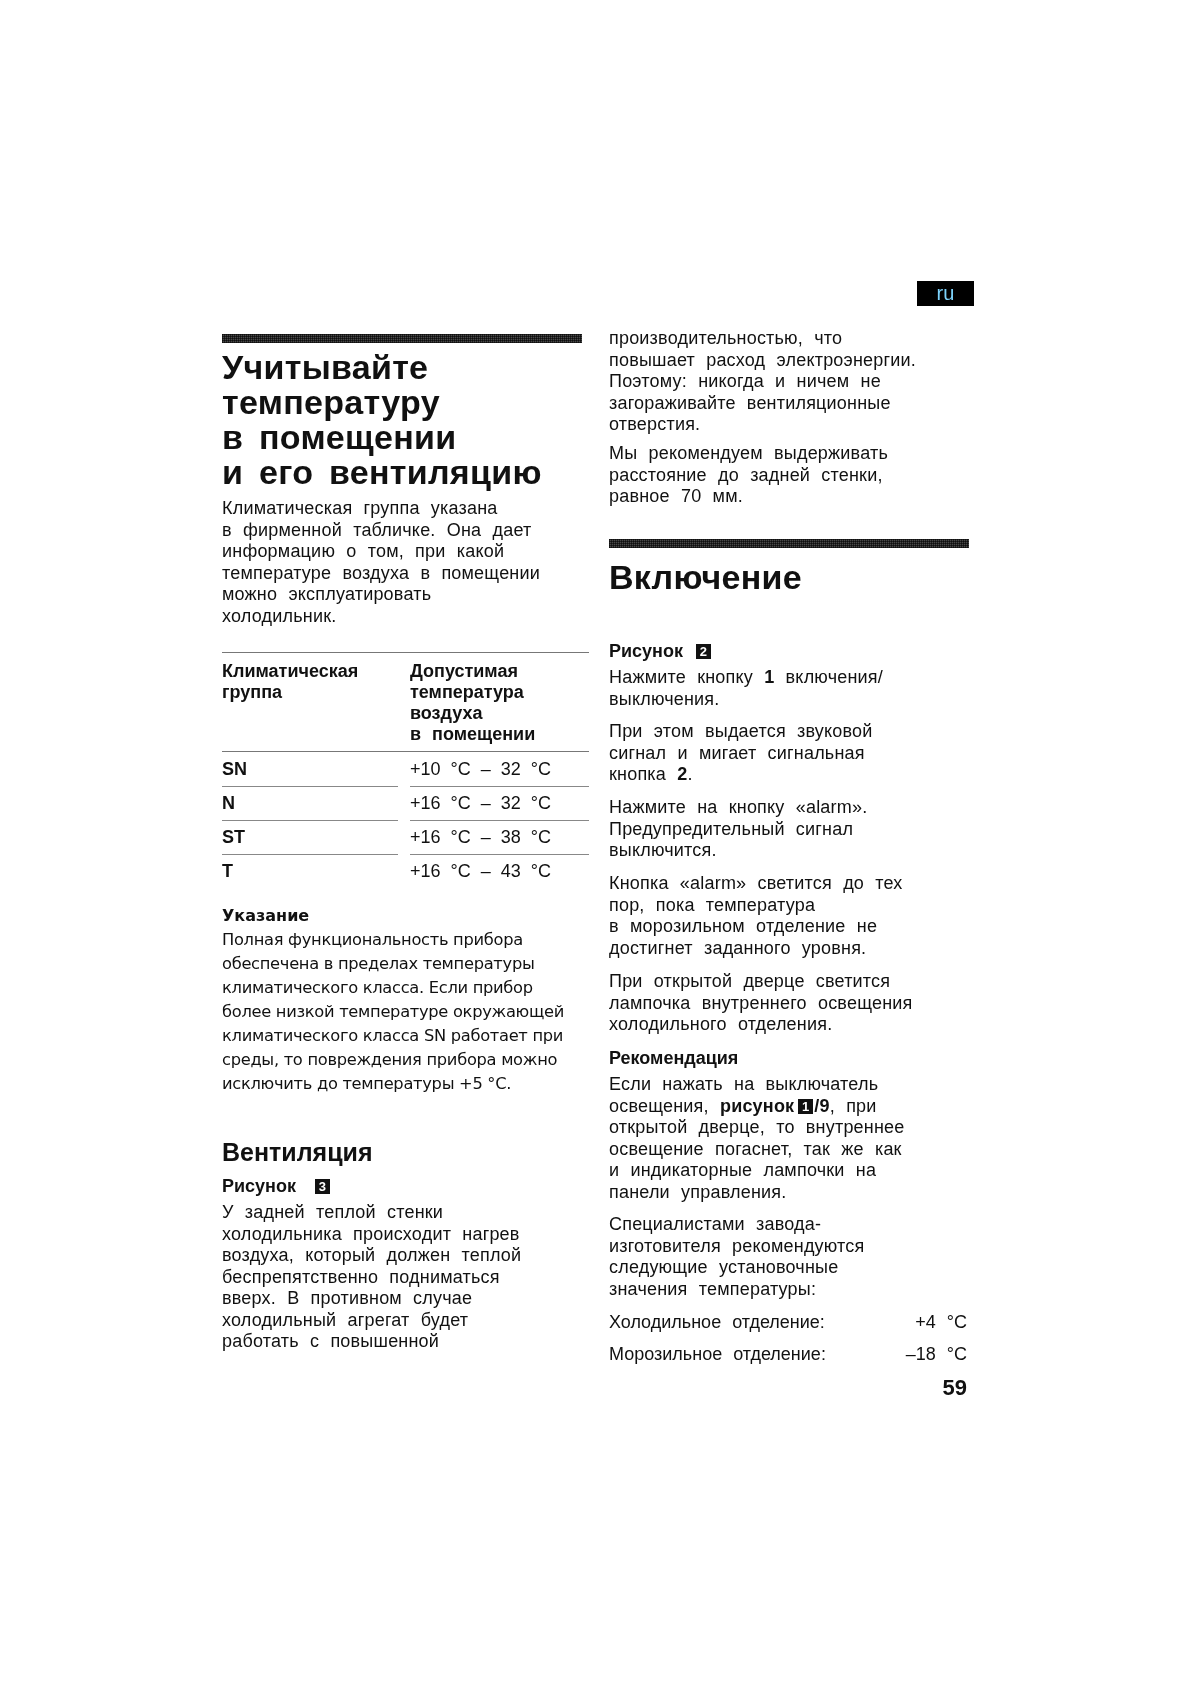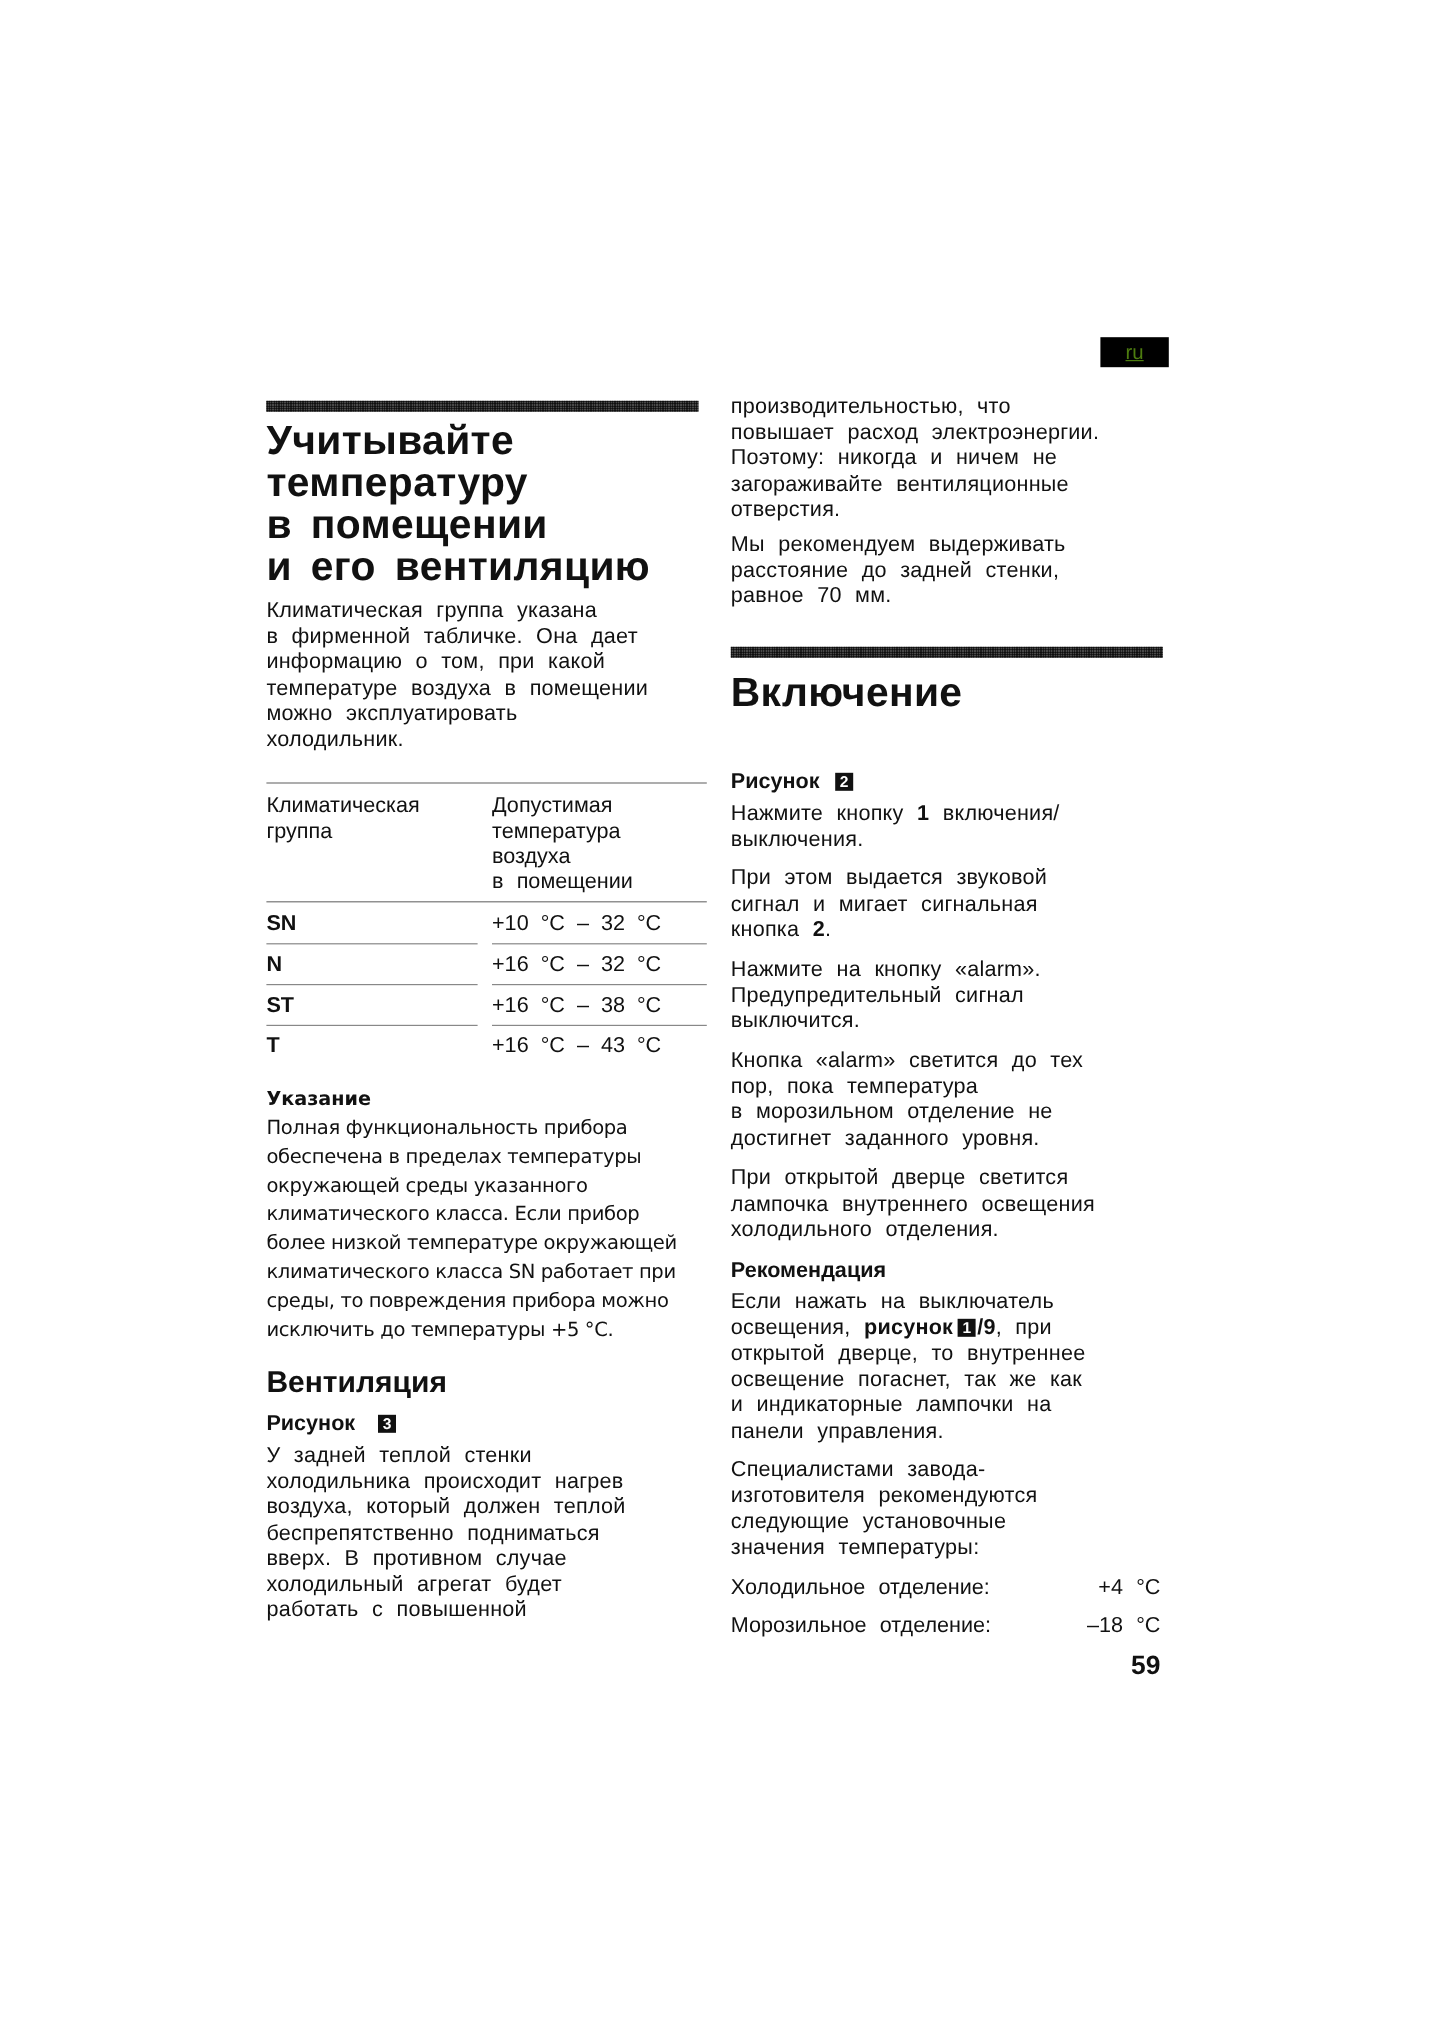--- a/index.html
+++ b/index.html
@@ -1,38 +1,38 @@
 <!DOCTYPE html>
 <html><head>
 <meta charset="utf-8">
 <style>
   html, body { margin:0; padding:0; background:#ffffff; }
   body { width:1191px; height:1684px; position:relative; overflow:hidden;
          font-family:"Liberation Sans", sans-serif; color:#111; }
   .abs { position:absolute; }
-  .lang-badge { left:917px; top:281px; width:57px; height:25px; background:#000; color:#4d7c0f;
-                font-size:17px; line-height:25px; text-align:center;text-decoration:underline; }
+  .lang-badge { left:917px; top:281px; width:57px; height:25px; background:#000; color:#7dd3fc;
+                font-size:20px; line-height:25px; text-align:center; }
   .rule { height:9px;
           background-image: repeating-linear-gradient(90deg,#555 0 1px,#bbb 1px 2px),
                             repeating-linear-gradient(0deg,#555 0 1px,#bbb 1px 2px);
           background-color:#888; background-blend-mode:multiply; }
   h1 { margin:0; font-weight:bold; font-size:34px; line-height:35px; letter-spacing:0.3px; word-spacing:6px; }
   h2 { margin:0; font-weight:bold; font-size:25px; line-height:28px; }
   p, .para { margin:0; font-size:18px; line-height:21.5px; word-spacing:6px; letter-spacing:0.2px; }
   .para span { white-space:nowrap; }
   .sub { font-weight:bold; font-size:18px; line-height:22px; }
   .fig { display:inline-block; background:#111; color:#fff; font-size:13px; font-weight:bold;
          width:15px; height:15px; line-height:15px; text-align:center; vertical-align:1px; margin-left:8px; }
   .fig.inline { margin-left:4px; margin-right:1px; }
   .note-title { font-family:"DejaVu Sans", sans-serif; font-weight:bold; font-size:16px; }
   .note-text { font-family:"DejaVu Sans", sans-serif; font-size:16.3px; line-height:24px; letter-spacing:-0.3px; }
   .tbl { left:222px; top:652px; width:367px; }
   .tbl .top { border-top:1px solid #777; }
   .tbl .hdr { display:flex; padding-top:8px; padding-bottom:6px; border-bottom:1px solid #777; }
-  .tbl .hdr div { font-weight:normal; font-size:18px; line-height:21px; }
+  .tbl .hdr div { font-weight:bold; font-size:18px; line-height:21px; }
   .tbl .c1 { width:188px; }
   .tbl .row { display:flex; height:34px; align-items:center; }
   .tbl .row .c1 { font-weight:bold; font-size:18px; border-bottom:1px solid #888; height:34px; line-height:34px; margin-right:12px; width:176px; }
   .tbl .row .c2 { font-size:18px; border-bottom:1px solid #888; height:34px; line-height:34px; flex:1; word-spacing:5px; }
   .tbl .row.last .c1, .tbl .row.last .c2 { border-bottom:none; }
   .settings { display:flex; justify-content:space-between; font-size:18px; word-spacing:6px; }
   .page-num { font-weight:bold; font-size:22px; }
 </style>
 </head>
 <body>
@@ -87,21 +87,20 @@
     <div class="c1">T</div>
     <div class="c2">+16 °C – 43 °C</div>
   </div>
 </div>
 
 <div class="abs" style="left:222px; top:906px; width:380px;">
   <div class="note-title">Указание</div>
   <div class="note-text" style="margin-top:3px;">
     <div>Полная функциональность прибора</div>
     <div>обеспечена в пределах температуры</div>
-    <div>окружающей среды указанного</div>
     <div>климатического класса. Если прибор</div>
     <div>более низкой температуре окружающей</div>
     <div>климатического класса SN работает при</div>
     <div>среды, то повреждения прибора можно</div>
     <div>исключить до температуры +5 °C.</div>
   </div>
 </div>
 
 <h2 class="abs" style="left:222px; top:1138px;">Вентиляция</h2>
 <div class="abs sub" style="left:222px; top:1175px;">

